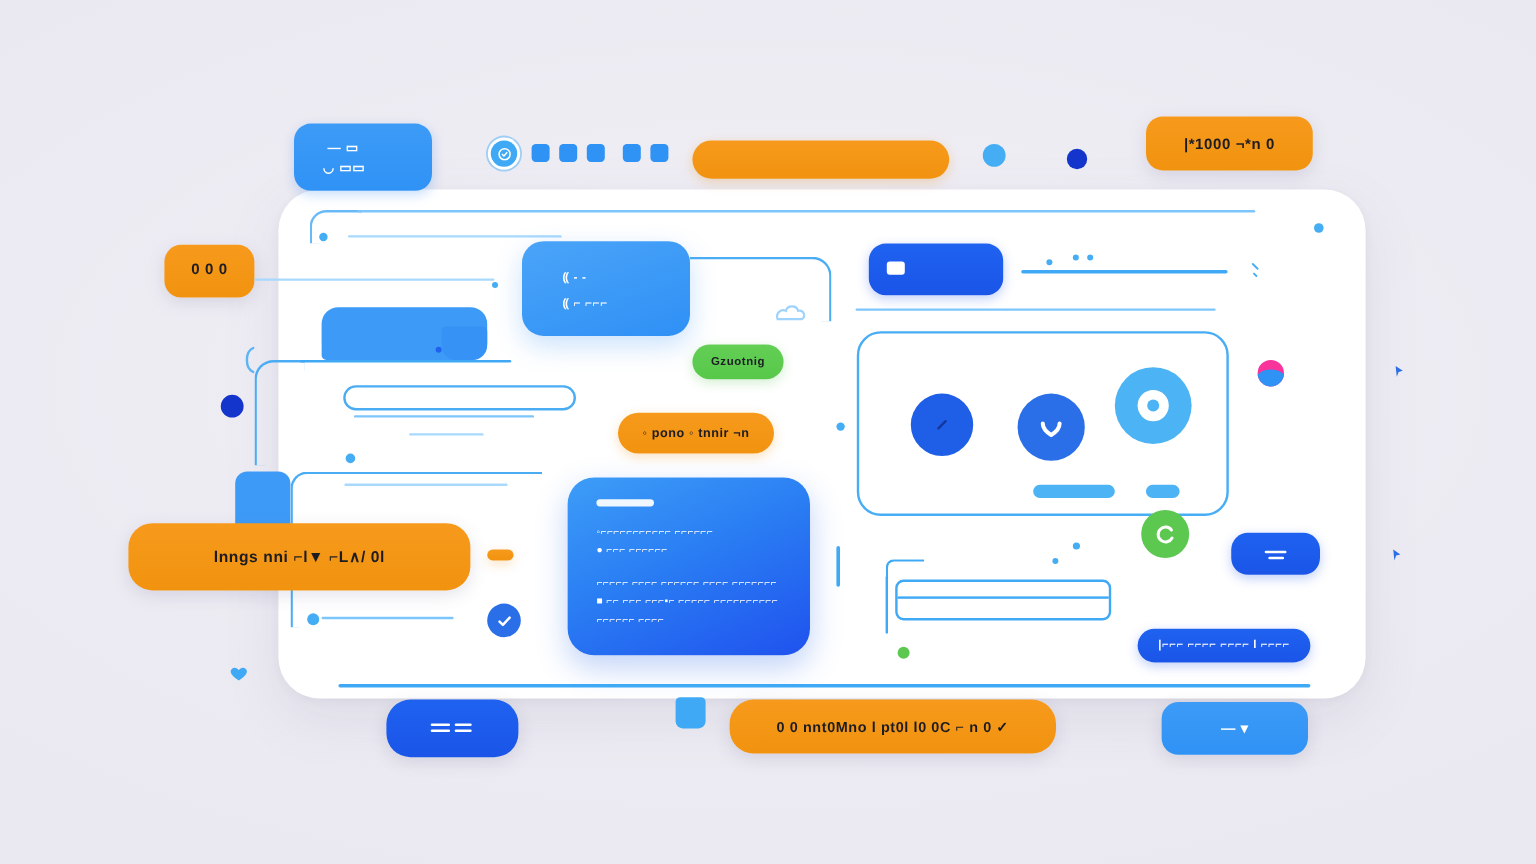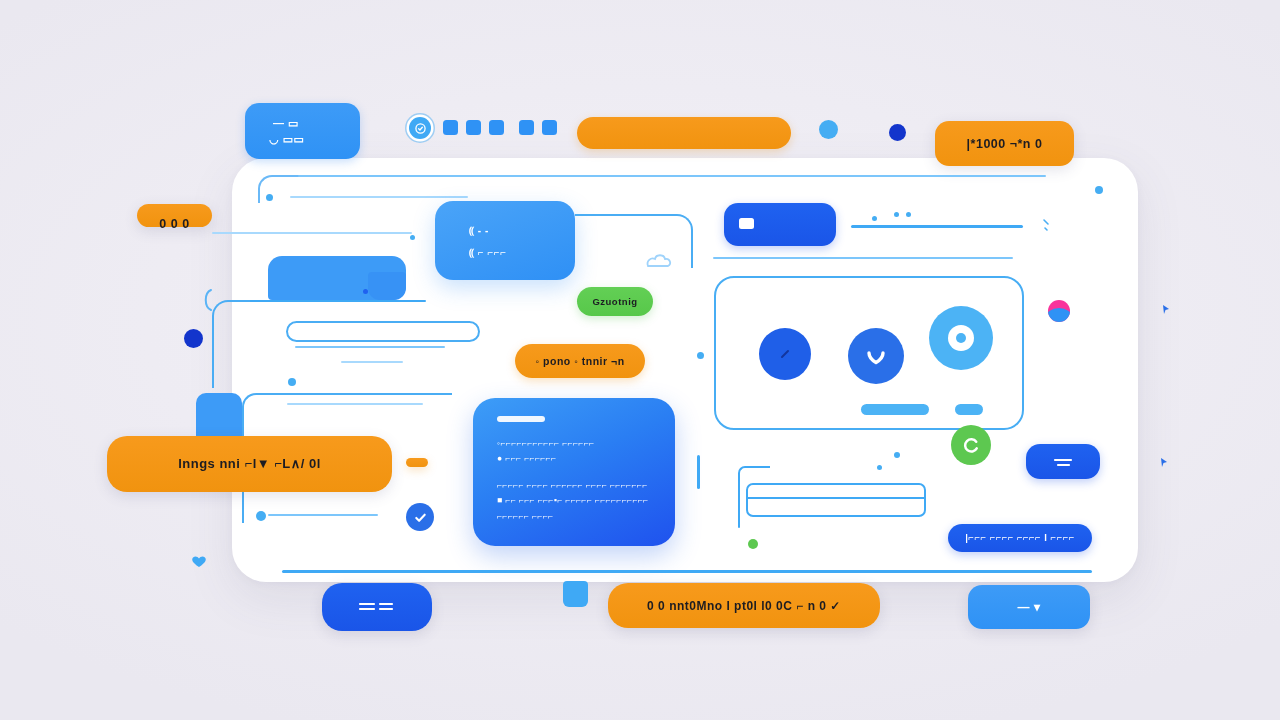--- a/index.html
+++ b/index.html
@@ -170,21 +170,21 @@
   <div class="abs sq" style="left:519px; top:120px;"></div>
   <div class="abs sq" style="left:542px; top:120px;"></div>
 
   <div class="abs chip-orange pill" style="left:577px; top:117px; width:214px; height:32px;">
     <div class="abs lbl lbl-dark" style="left:20px; top:8px;"></div>
   </div>
 
   <div class="abs circ c-dot-sky" style="left:819px; top:120px; width:19px; height:19px;"></div>
   <div class="abs circ c-dot-navy" style="left:889px; top:124px; width:17px; height:17px;"></div>
 
-  <div class="abs chip-orange round-md shadow-chip" style="left:935px; top:97px; width:139px; height:45px;margin-top:24px;">
+  <div class="abs chip-orange round-md shadow-chip" style="left:955px; top:97px; width:139px; height:45px;">
     <div class="abs lbl lbl-dark" style="left:0; right:0; top:16px; text-align:center;">|*1000 ¬*n 0</div>
   </div>
 
   <div class="abs stroke" style="left:258px; top:175px; width:42px; height:26px; border-top-width:2px; border-left-width:2px; border-top-left-radius:14px; border-color:#6ab9f7;"></div>
   <div class="abs hline ln-sky-lt" style="left:298px; top:175px; width:748px; height:2px;"></div>
   <div class="abs hline ln-sky-pl" style="left:290px; top:196px; width:178px; height:2px;"></div>
   <div class="abs circ c-dot-sky" style="left:266px; top:194px; width:7px; height:7px;"></div>
 
   <div class="abs" id="blue-card" style="left:435px; top:201px; width:140px; height:79px;">
     <div class="abs lbl lbl-white" style="left:34px; top:22px; font-size:10px;">⸨ - -</div>
@@ -208,21 +208,21 @@
   <div class="abs circ c-dot-sky" style="left:894px; top:212px; width:5px; height:5px;"></div>
   <div class="abs circ c-dot-sky" style="left:906px; top:212px; width:5px; height:5px;"></div>
   <div class="abs hline ln-sky" style="left:851px; top:225px; width:172px; height:2.5px;"></div>
   <div class="abs circ c-dot-sky" style="left:1095px; top:186px; width:8px; height:8px;"></div>
   <div class="abs" style="left:1042px; top:218px; width:8px; height:14px;">
     <svg width="8" height="14" viewBox="0 0 8 14">
         <path d="M2 2 L6 6 M3 10 L5 12" stroke="#49aef4" stroke-width="1.6" fill="none" stroke-linecap="round"></path>
       </svg>
   </div>
 
-  <div class="abs chip-orange round-md shadow-chip" style="left:137px; top:204px; width:75px; height:23px;">
+  <div class="abs chip-orange round-md shadow-chip" style="left:137px; top:204px; width:75px; height:44px;">
     <div class="abs lbl lbl-dark" style="left:0; right:0; top:13px; text-align:center;">0 0 0</div>
   </div>
   <div class="abs hline ln-sky-pl" style="left:212px; top:232px; width:200px; height:1.5px;"></div>
   <div class="abs circ c-dot-sky" style="left:410px; top:235px; width:5px; height:5px;"></div>
 
   <div class="abs" style="left:268px; top:256px; width:138px; height:44px; background:#3d9bf7; border-radius:14px 14px 14px 4px;"></div>
   <div class="abs" style="left:368px; top:272px; width:38px; height:28px; background:#3792f5; border-radius:4px 4px 12px 12px;"></div>
   <div class="abs circ" style="left:363px; top:289px; width:5px; height:5px; background:#1f62f0;"></div>
 
   <div class="abs" style="left:200px; top:288px; width:14px; height:24px;">

